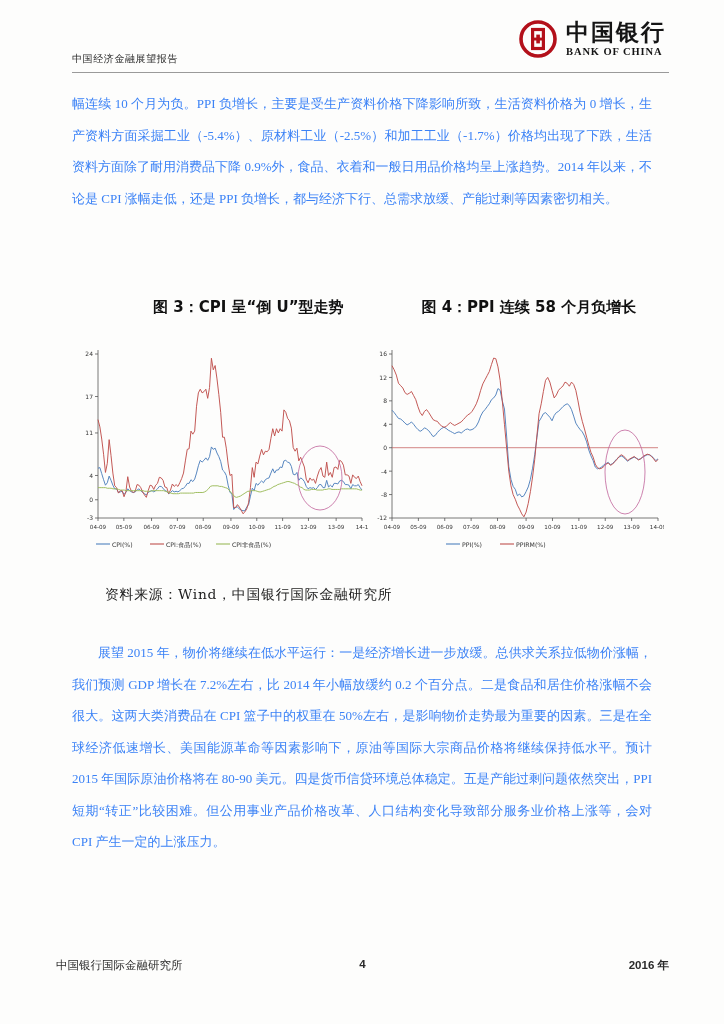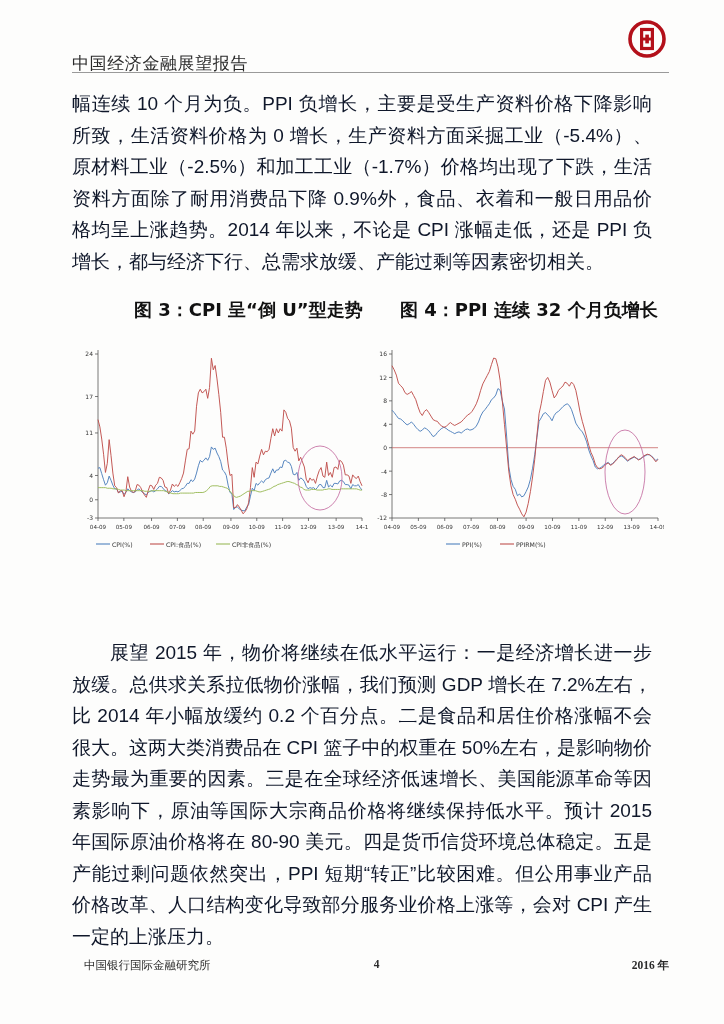--- a/index.html
+++ b/index.html
@@ -25,21 +25,21 @@
   
   .header {
     position: absolute;
     left: 0; right: 0; top: 0;
     height: 78px;
   }
   .header-title {
     position: absolute;
     left: 72px; top: 52px;
     font-family: "DejaVu Serif", "Liberation Serif", serif;
-    font-size: 17px;
+    font-size: 10px;
     color: #2a2a2a;
     letter-spacing: .6px;
     white-space: nowrap;
   }
   .header-rule {
     position: absolute;
     left: 72px; right: 55px; top: 72px;
     height: 1px;
     background: #9a9a9a;
   }
@@ -78,38 +78,38 @@
     color: #151515;
     letter-spacing: .9px;
     white-space: nowrap;
   }
 
   
   .bodytext {
     position: absolute;
     left: 72px;
     width: 580px;
-    font-family: Liberation Sans, sans-serif;
-    font-size: 19px;
+    font-family: Liberation Serif, serif;
+    font-size: 13px;
     line-height: 31.5px;
-    color: #0f172a;
+    color: #3b82f6;
     text-align: justify;
     text-justify: inter-character;
   }
   .para-1 { top: 88px; }
   .para-2 { top: 637px; text-indent: 2em; }
 
   
   .fig-captions {
     position: absolute;
     left: 72px; right: 55px;
     top: 298px;
     display: flex;
     font-family: "DejaVu Sans", "Liberation Sans", sans-serif;
-    font-size: 18px;
+    font-size: 15px;
     font-weight: bold;
     color: #111;
     justify-content: center;
   }
   .fig-cap-l { width: 300px; text-align: center; padding-left: 54px; }
   .fig-cap-r { width: 300px; text-align: center; padding-left: 18px; }
 
   
   .charts {
     position: absolute;
@@ -130,23 +130,23 @@
     font-family: "DejaVu Serif", "Liberation Serif", serif;
     font-size: 13.8px;
     letter-spacing: .8px;
     color: #1c1c1c;
     white-space: nowrap;
   }
 
   
   .footer {
     position: absolute;
-    left: 84px; right: 55px; bottom: 48px;
+    left: 56px; right: 55px; bottom: 48px;
     height: 18px;
-    font-family: Liberation Serif, serif;
+    font-family: Liberation Sans, sans-serif;
     font-size: 11.5px;
     color: #2b2b2b;
   }
   .footer-left  { position: absolute; left: 0;  top: 0; }
   .footer-center{ position: absolute; left: 50%; top: 0; transform: translateX(-50%); font-weight: bold; }
   .footer-right { position: absolute; right: 0; top: 0; font-weight: bold; }
 </style>
 </head>
 <body>
 
@@ -158,30 +158,34 @@
     <div class="logo">
       <div class="logo-mark">
         <svg width="38" height="38" viewBox="0 0 38 38" aria-hidden="true">
           <circle cx="19" cy="19" r="17" fill="none" stroke="#b3101a" stroke-width="3.6"></circle>
           <rect x="12.5" y="5" width="13" height="28" fill="#fdfdfc"></rect>
           <rect x="13.6" y="9.5" width="10.8" height="19" fill="none" stroke="#b3101a" stroke-width="3.2"></rect>
           <rect x="17.3" y="14.6" width="3.6" height="8.8" fill="#b3101a"></rect>
           <rect x="13.6" y="17.6" width="10.8" height="2.9" fill="#b3101a"></rect>
         </svg>
       </div>
+      <div class="logo-text">
+        <div class="logo-cn">中国银行</div>
+        <div class="logo-en">BANK OF CHINA</div>
+      </div>
     </div>
 
     <div class="header-rule"></div>
   </div>
 
   <div class="bodytext para-1">幅连续 10 个月为负。PPI 负增长，主要是受生产资料价格下降影响所致，生活资料价格为 0 增长，生产资料方面采掘工业（-5.4%）、原材料工业（-2.5%）和加工工业（-1.7%）价格均出现了下跌，生活资料方面除了耐用消费品下降 0.9%外，食品、衣着和一般日用品价格均呈上涨趋势。2014 年以来，不论是 CPI 涨幅走低，还是 PPI 负增长，都与经济下行、总需求放缓、产能过剩等因素密切相关。</div>
 
   <div class="fig-captions">
     <div class="fig-cap-l">图 3：CPI 呈“倒 U”型走势</div>
-    <div class="fig-cap-r">图 4：PPI 连续 32 个月负增长</div>
+    <div class="fig-cap-r">图 4：PPI 连续 58 个月负增长</div>
   </div>
 
   <div class="charts">
     <div class="chart-box">
       <svg class="chart-svg" id="svg-fig3" width="296" height="238" viewBox="0 0 296 238">
           <line x1="26" y1="18" x2="26" y2="186" stroke="#555" stroke-width="0.8"></line>
           <line x1="26" y1="186" x2="290" y2="186" stroke="#555" stroke-width="0.8"></line>
           <line x1="23" y1="186" x2="26" y2="186" stroke="#555" stroke-width="0.8"></line>
           <text x="21" y="188.4" text-anchor="end" font-size="6" font-family="&quot;DejaVu Sans&quot;, &quot;Liberation Sans&quot;, sans-serif" fill="#333">-3</text>
           <line x1="23" y1="167.77777777777777" x2="26" y2="167.77777777777777" stroke="#555" stroke-width="0.8"></line>
@@ -275,20 +279,21 @@
           <polyline points="24.00,33.71 26.16,37.81 28.33,43.09 30.49,51.29 32.65,53.63 34.81,55.97 36.98,60.66 39.14,62.41 41.30,61.24 43.46,59.49 45.63,63.59 47.79,67.69 49.95,74.71 52.11,80.57 54.28,83.50 56.44,79.40 58.60,77.64 60.76,80.57 62.93,84.09 65.09,87.60 67.25,88.77 69.41,89.36 71.58,92.29 73.74,94.04 75.90,95.21 78.07,94.63 80.23,92.29 82.39,90.53 84.55,92.29 86.72,93.46 88.88,92.29 91.04,91.11 93.20,89.94 95.37,87.60 97.53,85.26 99.69,82.91 101.85,81.74 104.02,79.40 106.18,75.89 108.34,71.79 110.50,65.93 112.67,58.31 114.83,51.87 116.99,47.77 119.15,43.67 121.32,39.57 123.48,32.54 125.64,26.10 127.80,26.69 129.97,34.89 132.13,48.36 134.29,68.86 136.46,92.29 138.62,115.71 140.78,139.14 142.94,153.79 145.11,162.57 147.27,167.26 149.43,173.11 151.59,177.21 153.76,181.90 155.92,184.83 158.08,180.14 160.24,171.36 162.41,159.64 164.57,145.00 166.73,127.43 168.89,104.00 171.06,81.74 173.22,71.79 175.38,59.49 177.54,48.36 179.71,45.43 181.87,50.11 184.03,58.31 186.20,65.93 188.36,63.00 190.52,58.31 192.68,55.97 194.85,54.21 197.01,50.11 199.17,51.29 201.33,54.21 203.50,50.11 205.66,52.46 207.82,58.31 209.98,68.86 212.15,80.57 214.31,89.36 216.47,96.97 218.63,105.17 220.80,113.37 222.96,120.40 225.12,125.09 227.28,132.11 229.45,135.63 231.61,136.80 233.77,136.21 235.93,134.46 238.10,132.11 240.26,130.94 242.42,133.29 244.59,132.11 246.75,129.77 248.91,127.43 251.07,124.50 253.24,122.74 255.40,123.91 257.56,126.26 259.72,128.60 261.89,126.84 264.05,125.67 266.21,124.50 268.37,126.26 270.54,128.01 272.70,126.84 274.86,124.50 277.02,123.33 279.19,122.16 281.35,122.74 283.51,124.50 285.67,126.84 287.84,129.77 290.00,127.43" fill="none" stroke="#c0504d" stroke-width="0.95" stroke-linejoin="round"></polyline>
           <ellipse cx="257" cy="140" rx="20" ry="42" fill="none" stroke="#c0639b" stroke-width="0.8"></ellipse>
           <line x1="78" y1="212" x2="92" y2="212" stroke="#4f81bd" stroke-width="1.1"></line>
           <text x="94" y="214.8" font-size="6.2" font-family="&quot;DejaVu Sans&quot;, &quot;Liberation Sans&quot;, sans-serif" fill="#333">PPI(%)</text>
           <line x1="132" y1="212" x2="146" y2="212" stroke="#c0504d" stroke-width="1.1"></line>
           <text x="148" y="214.8" font-size="6.2" font-family="&quot;DejaVu Sans&quot;, &quot;Liberation Sans&quot;, sans-serif" fill="#333">PPIRM(%)</text>
         </svg>
     </div>
   </div>
 
+  <div class="source">资料来源：Wind，中国银行国际金融研究所</div>
 
   <div class="bodytext para-2">展望 2015 年，物价将继续在低水平运行：一是经济增长进一步放缓。总供求关系拉低物价涨幅，我们预测 GDP 增长在 7.2%左右，比 2014 年小幅放缓约 0.2 个百分点。二是食品和居住价格涨幅不会很大。这两大类消费品在 CPI 篮子中的权重在 50%左右，是影响物价走势最为重要的因素。三是在全球经济低速增长、美国能源革命等因素影响下，原油等国际大宗商品价格将继续保持低水平。预计 2015 年国际原油价格将在 80-90 美元。四是货币信贷环境总体稳定。五是产能过剩问题依然突出，PPI 短期“转正”比较困难。但公用事业产品价格改革、人口结构变化导致部分服务业价格上涨等，会对 CPI 产生一定的上涨压力。</div>
 
   <div class="footer">
     <span class="footer-left">中国银行国际金融研究所</span>
     <span class="footer-center">4</span>
     <span class="footer-right">2016 年</span>
   </div>
 
 </div>

